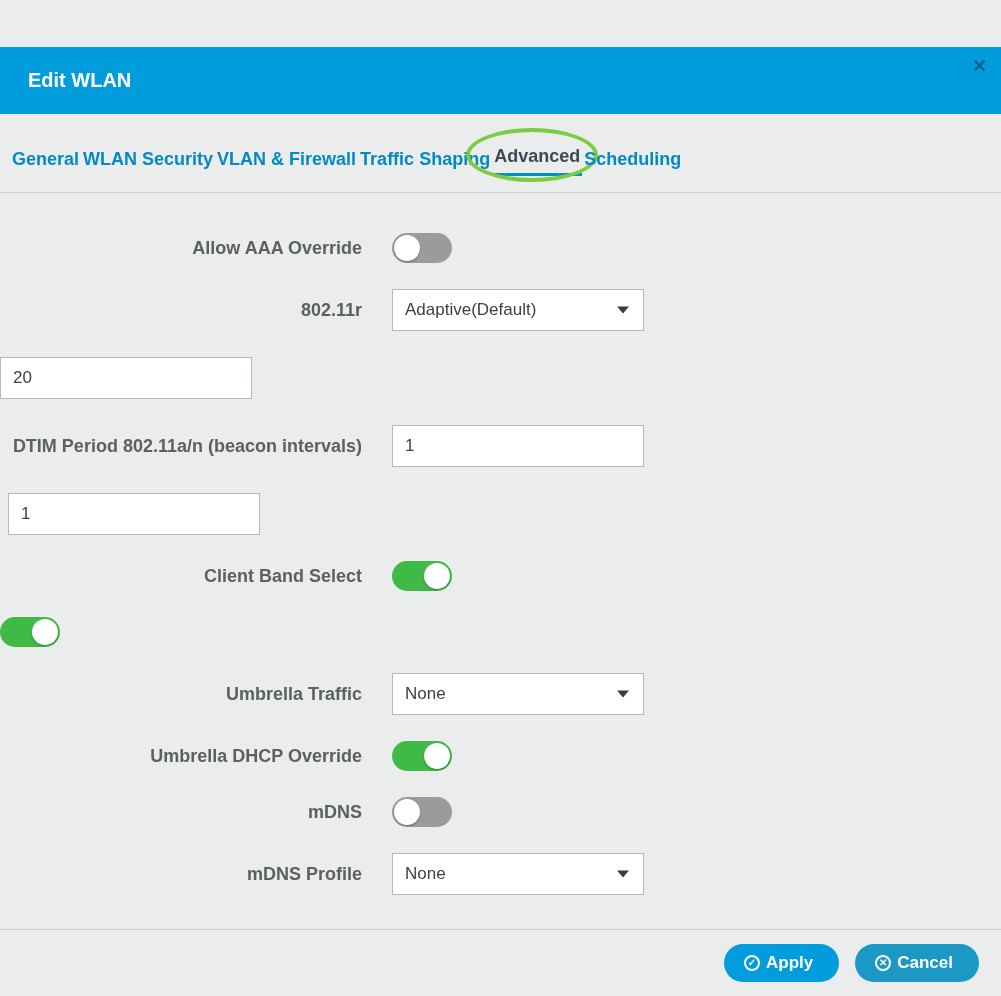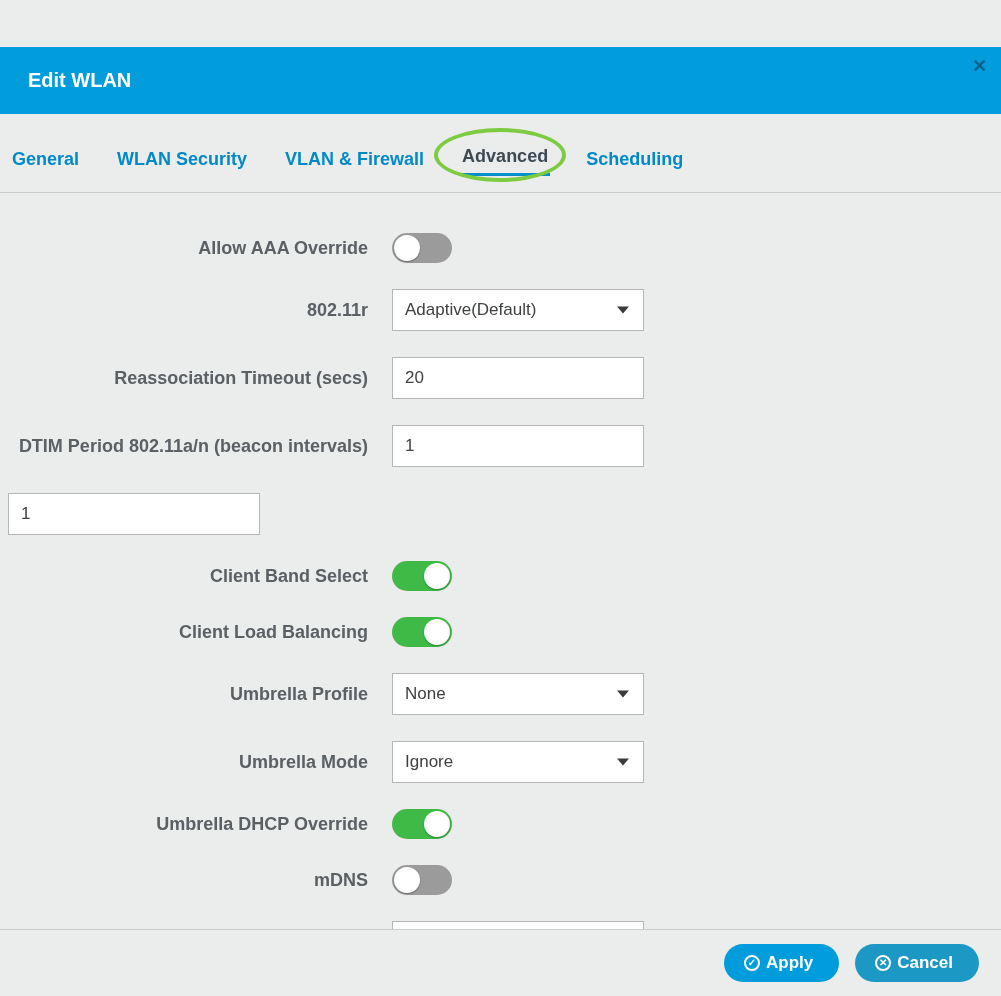--- a/index.html
+++ b/index.html
@@ -23,21 +23,20 @@
     .close-x {
       position: absolute;
       right: 14px;
       top: 8px;
       color: #04628a;
       font-size: 18px;
       cursor: pointer;
     }
     .tabs {
       display: flex;
-      gap: 34px;
       padding: 26px 10px 16px 10px;
       border-bottom: 1px solid #ccc;
       align-items: flex-end;
     }
     .tab {
       position: relative;
       color: #028ac6;
       font-size: 18px;
       font-weight: 600;
       cursor: pointer;
@@ -68,21 +67,21 @@
       display: flex;
       align-items: center;
       margin-bottom: 26px;
     }
     .form-label {
       width: 392px;
       text-align: right;
       font-size: 18px;
       font-weight: 600;
       color: #5b6064;
-      padding-right: 24px;
+      padding-right: 30px;
     }
     .form-control {
       display: flex;
       align-items: center;
     }
     .toggle {
       width: 60px;
       height: 30px;
       border-radius: 15px;
       position: relative;
@@ -184,20 +183,23 @@
 <div class="tabs">
   <div class="tab-wrapper">
       <div class="tab">General</div>
     </div>
   <div class="tab-wrapper">
       <div class="tab">WLAN Security</div>
     </div>
   <div class="tab-wrapper">
       <div class="tab">VLAN &amp; Firewall</div>
     </div>
+  <div class="tab-wrapper">
+      <div class="tab">Traffic Shaping</div>
+    </div>
   <div class="tab-wrapper active">
     <div class="tab">Advanced</div>
     <div class="highlight-ellipse"></div>
   </div>
   <div class="tab-wrapper">
       <div class="tab">Scheduling</div>
     </div>
 </div>
 
 <div class="form-area">
@@ -216,21 +218,20 @@
     <div class="form-control">
       <div class="select">
         <span>Adaptive(Default)</span>
         <span class="select-caret"></span>
       </div>
     </div>
   </div>
 
 
   <div class="form-row">
-    <div class="form-label">Reassociation Timeout (secs)</div>
     <div class="form-control">
       <input class="input" value="20" style="">
     </div>
   </div>
 
   <div class="form-row">
     <div class="form-label">DTIM Period 802.11a/n (beacon intervals)</div>
     <div class="form-control">
       <input class="input" value="1" style="">
     </div>
@@ -245,47 +246,37 @@
   <div class="form-row">
     <div class="form-label">Client Band Select</div>
     <div class="form-control">
       <div class="toggle on">
           <div class="knob"></div>
         </div>
     </div>
   </div>
 
   <div class="form-row">
-    <div class="form-label">Client Load Balancing</div>
     <div class="form-control">
       <div class="toggle on">
           <div class="knob"></div>
         </div>
     </div>
   </div>
 
   <div class="form-row">
-    <div class="form-label">Umbrella Profile</div>
+    <div class="form-label">Umbrella Traffic</div>
     <div class="form-control">
       <div class="select">
         <span>None</span>
         <span class="select-caret"></span>
       </div>
     </div>
   </div>
 
-  <div class="form-row">
-    <div class="form-label">Umbrella Mode</div>
-    <div class="form-control">
-      <div class="select">
-        <span>Ignore</span>
-        <span class="select-caret"></span>
-      </div>
-    </div>
-  </div>
 
   <div class="form-row">
     <div class="form-label">Umbrella DHCP Override</div>
     <div class="form-control">
       <div class="toggle on">
           <div class="knob"></div>
         </div>
     </div>
   </div>
 

